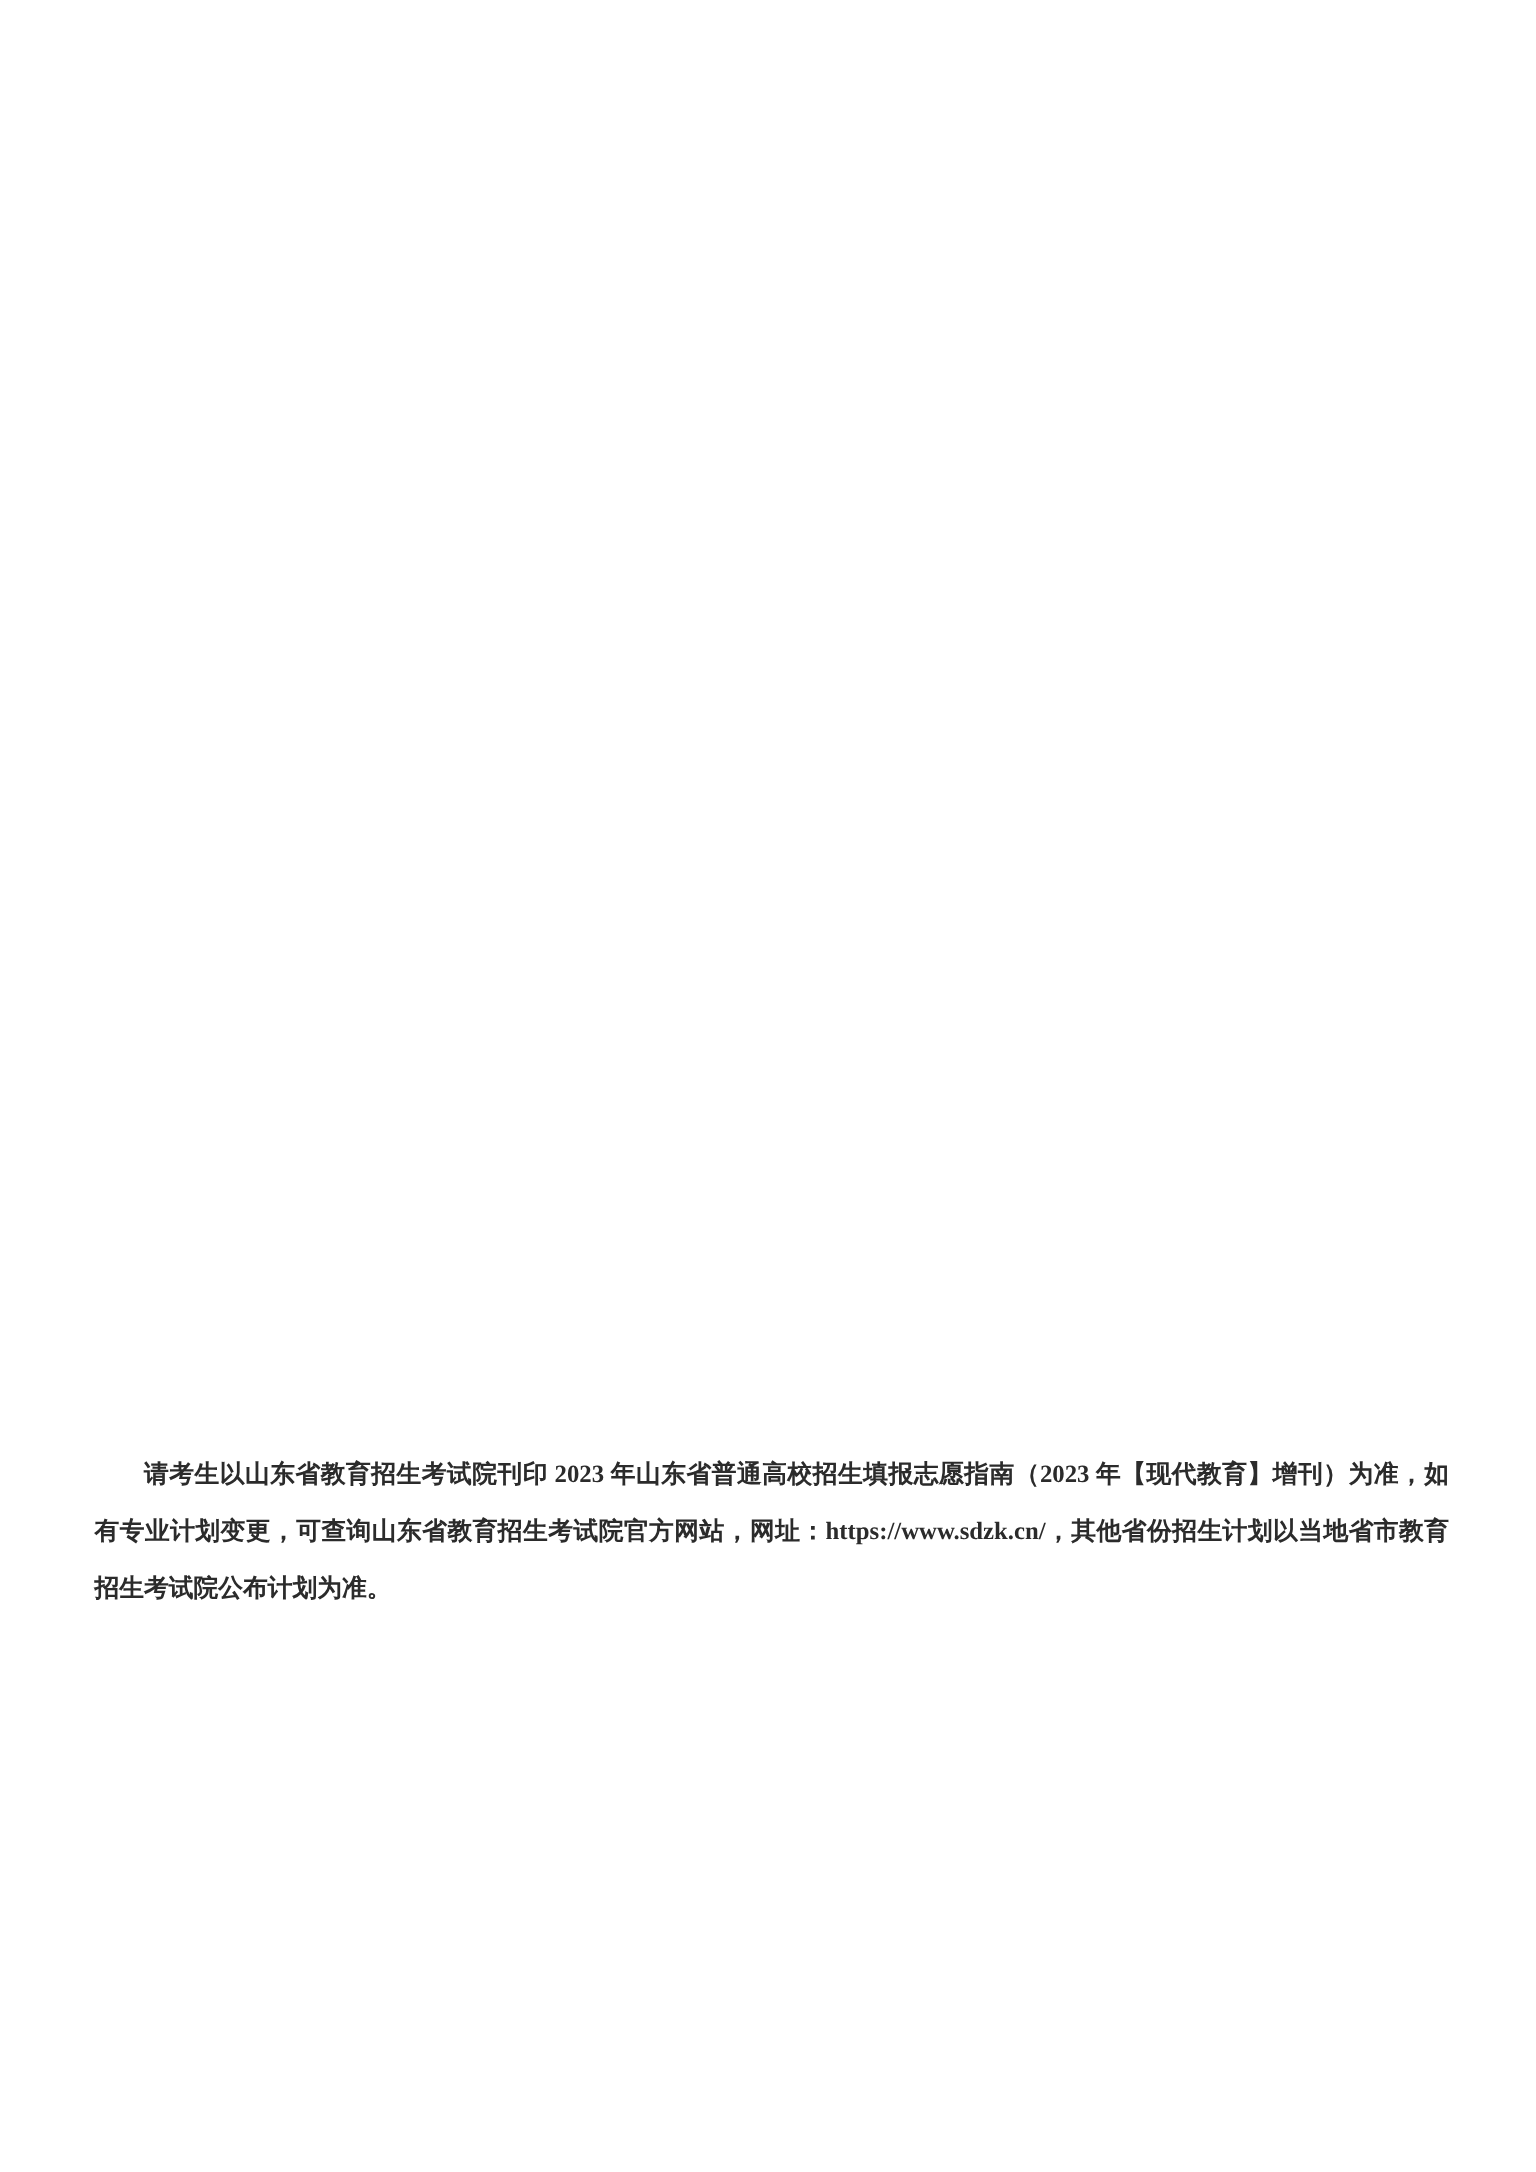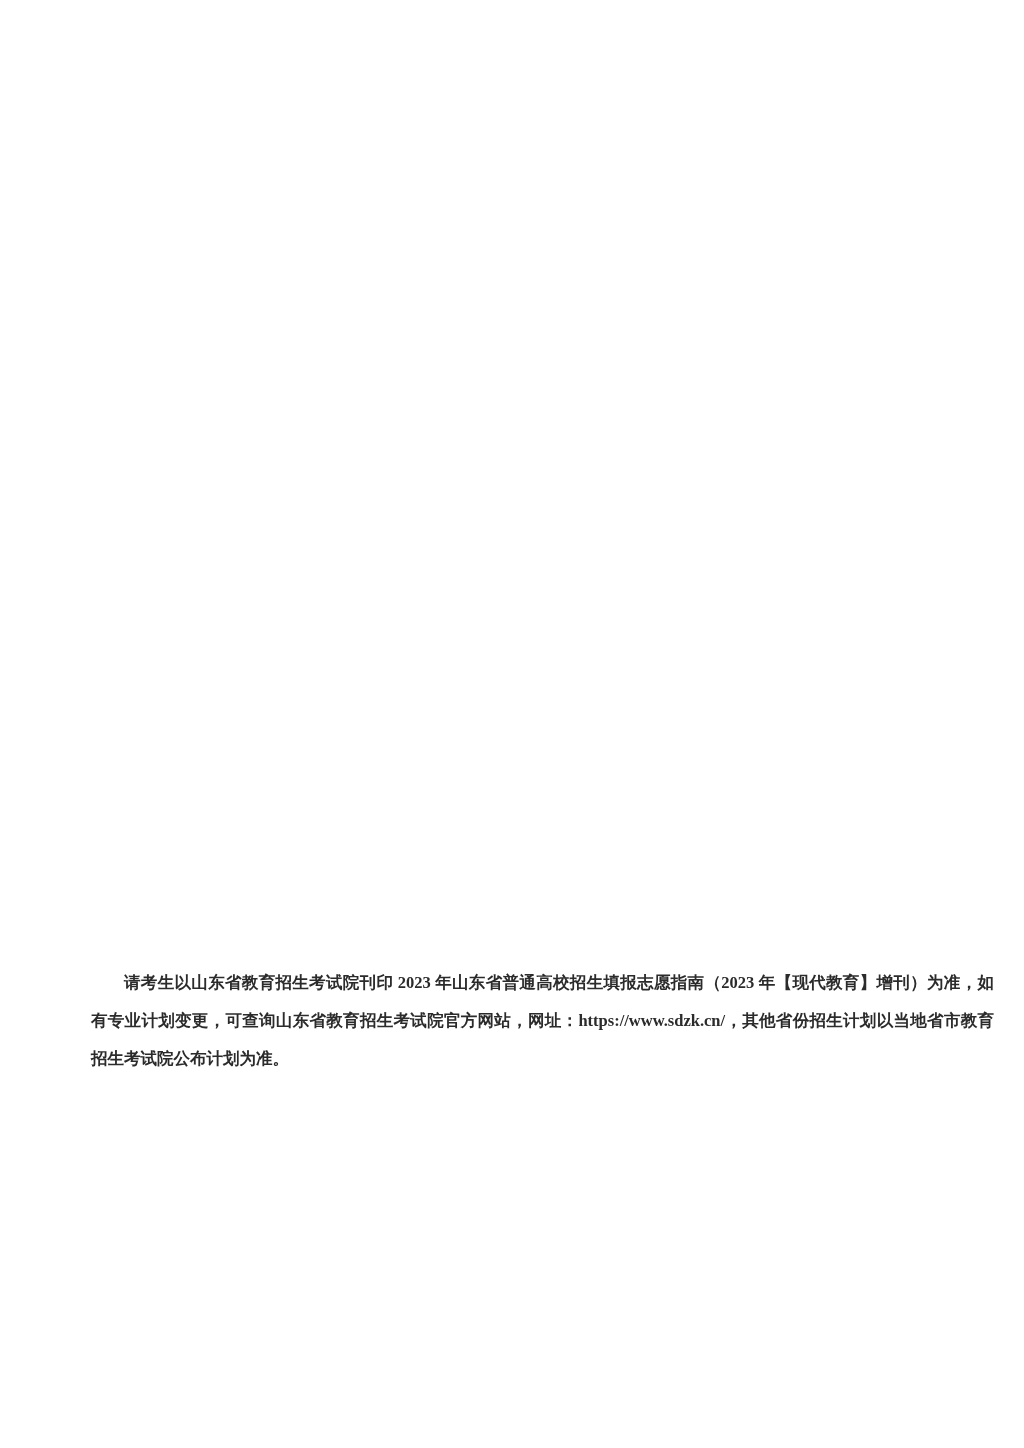--- a/index.html
+++ b/index.html
@@ -26,21 +26,20 @@
     position: absolute;
     left: 63px;
     top: 964px;
     width: 903px;
     font-size: 16.5px;
     font-weight: bold;
     line-height: 38px;
     text-align: justify;
     text-indent: 2em;
     color: #2b2b2b;
-    margin-left: 28px;
   }
 </style>
 </head>
 <body>
 
 <div class="page">
 
   <table class="majors">
     <tbody></tbody>
   </table>

